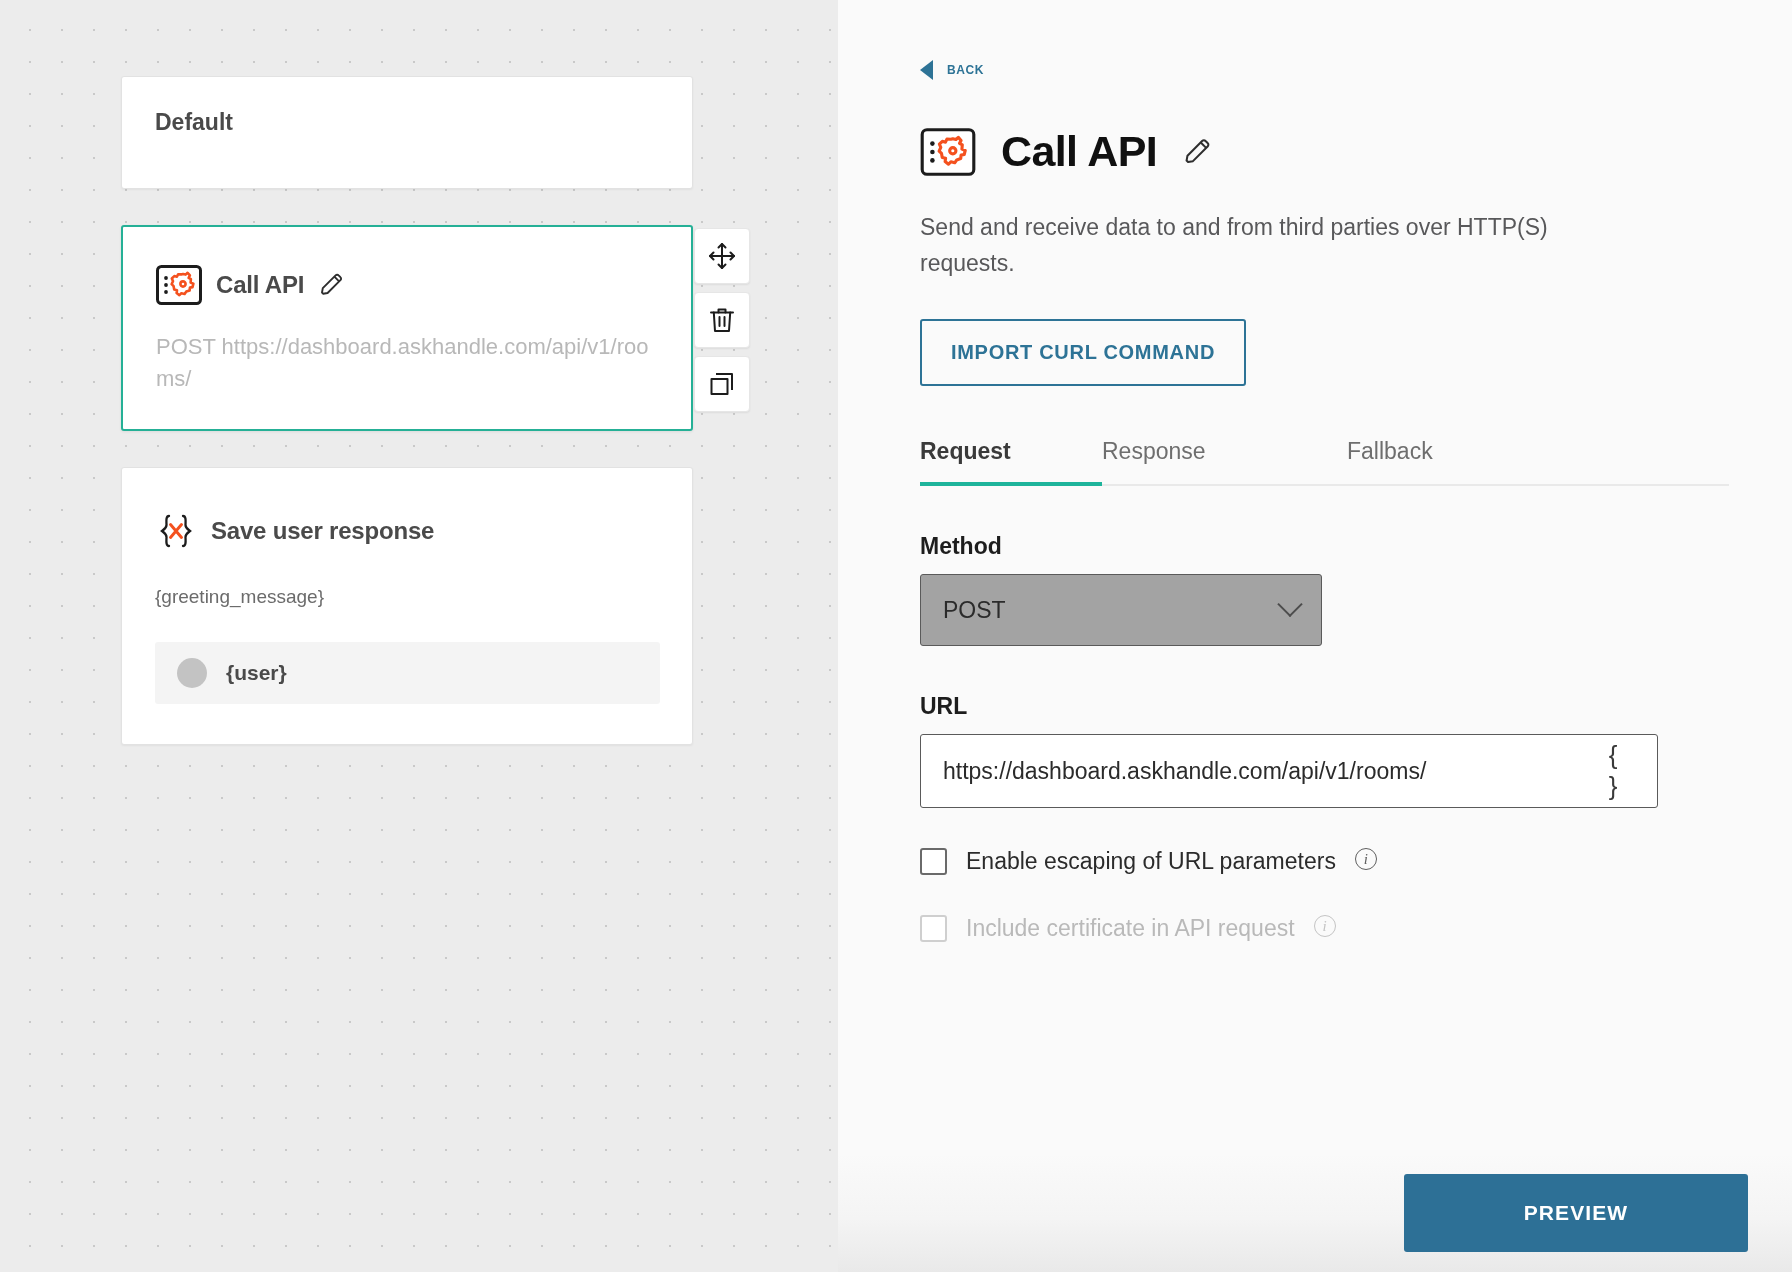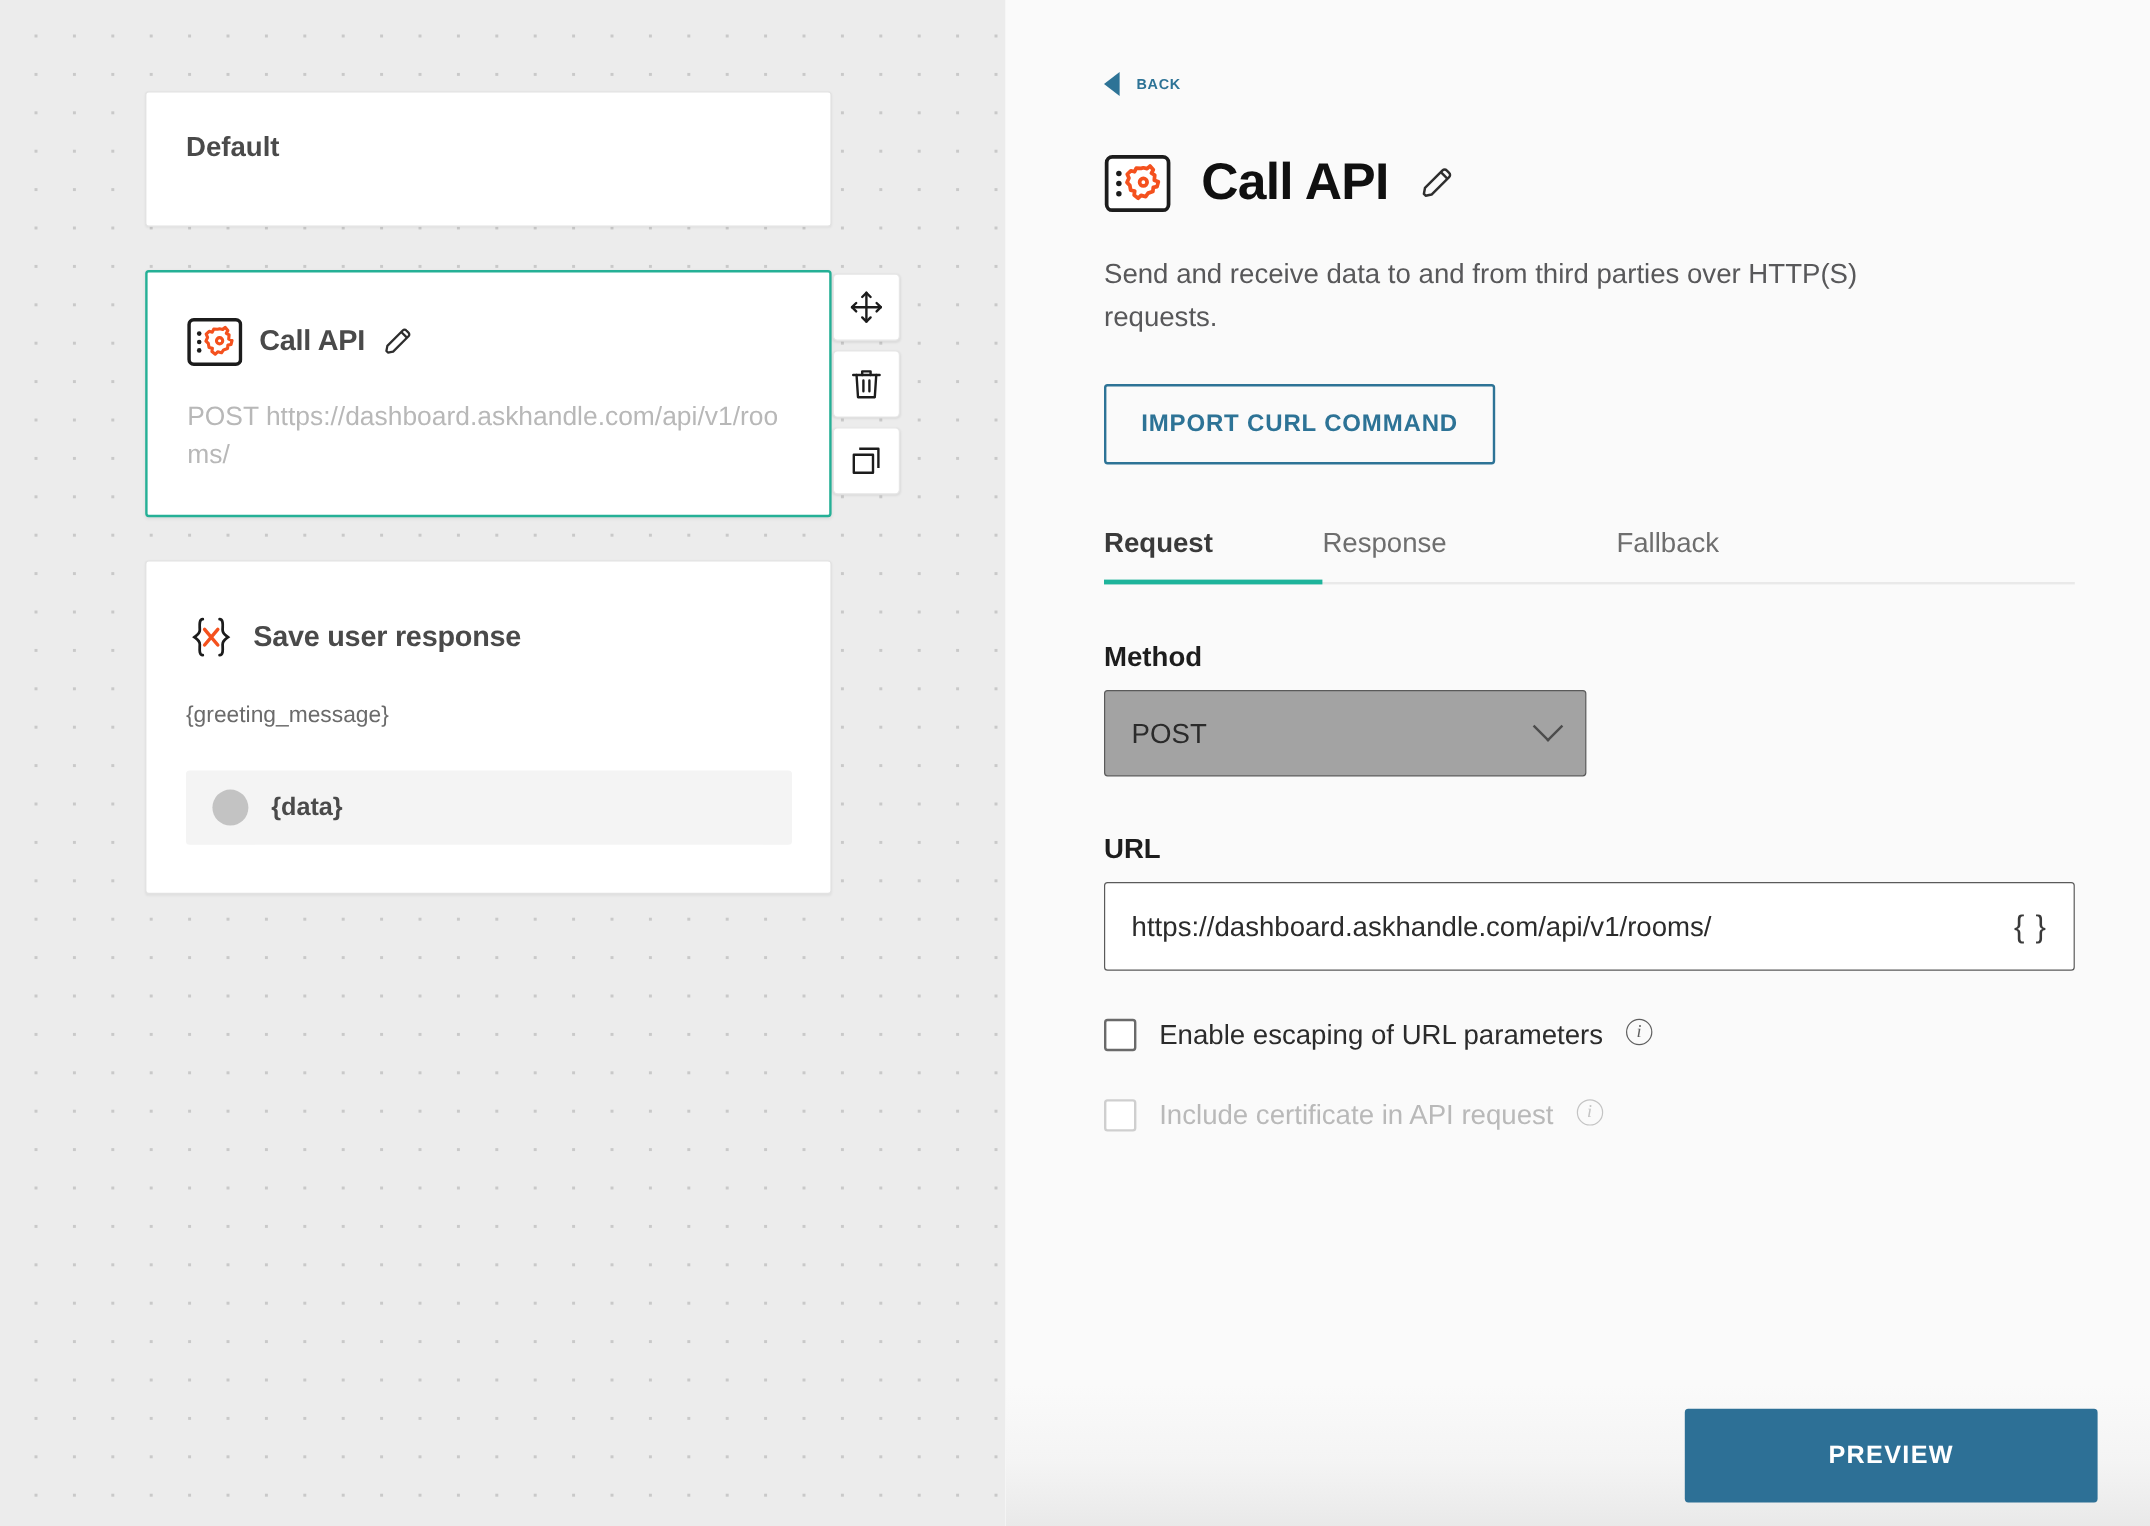--- a/index.html
+++ b/index.html
@@ -238,21 +238,21 @@
     cursor: pointer;
   }
   .select-value { font-size: 23px; color: #2b2b2b; }
   .chev {
     width: 18px; height: 18px;
     border-right: 2px solid #4c4c4c;
     border-bottom: 2px solid #4c4c4c;
     transform: rotate(45deg) translate(-4px,-4px);
   }
   .url-box {
-    width: 809px; height: 74px;
+    width: 738px; height: 74px;
     background: #fff;
     border: 1px solid #5a5a5a;
     border-radius: 3px;
     display: flex;
     align-items: center;
     justify-content: space-between;
     padding: 0 22px;
   }
   .url-value {
     font-size: 23px;
@@ -378,21 +378,21 @@
                 <path d="M14 6 C10.5 6 11.5 12 11.5 15 C11.5 18 9 19.5 7 21 C9 22.5 11.5 24 11.5 27 C11.5 30 10.5 36 14 36" fill="none" stroke="#1c1c1c" stroke-width="2.3" stroke-linecap="round"></path>
                 <path d="M28 6 C31.5 6 30.5 12 30.5 15 C30.5 18 33 19.5 35 21 C33 22.5 30.5 24 30.5 27 C30.5 30 31.5 36 28 36" fill="none" stroke="#1c1c1c" stroke-width="2.3" stroke-linecap="round"></path>
                 <path d="M15.5 14.5 L26.5 27.5 M26.5 14.5 L15.5 27.5" fill="none" stroke="#f4511e" stroke-width="2.9" stroke-linecap="round"></path>
               </svg>
             </span>
             <span class="card-title">Save user response</span>
           </div>
           <div class="card-body-text">{greeting_message}</div>
           <div class="chip">
             <span class="chip-dot"></span>
-            <span class="chip-label">{data}</span>
+            <span class="chip-label">{user}</span>
           </div>
         </div>
       </div>
 
 
     </div>
 
     <div class="node-toolbar">
       <div class="tool-btn">
         <span>

